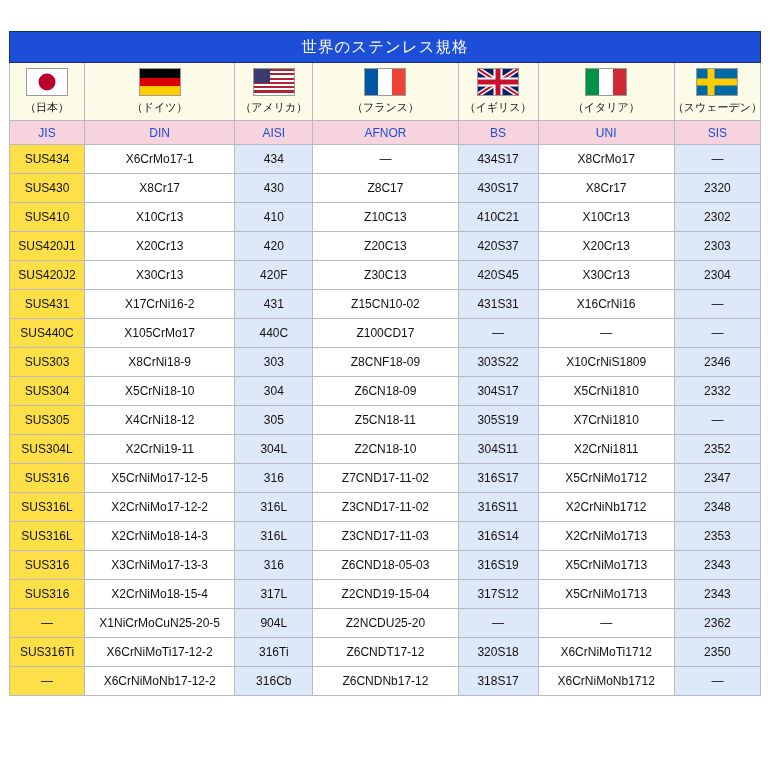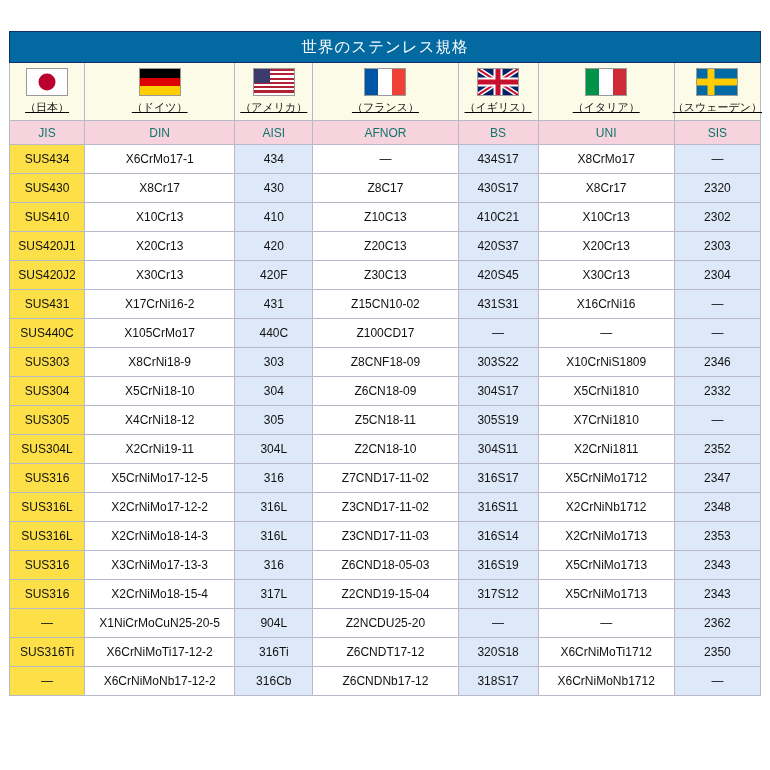--- a/index.html
+++ b/index.html
@@ -30,21 +30,21 @@
   }
   table.spec td, table.spec th {
     border: 1px solid #b8b8c8;
     padding: 0;
     text-align: center;
     vertical-align: middle;
     font-weight: normal;
   }
   
   .title-cell {
-    background: #0369a1;
+    background: #1d4ed8;
     color: #ffffff;
     font-size: 15.5px;
     font-weight: bold;
     height: 30px;
     letter-spacing: 1px;
     border: 1px solid #15306b !important;
     font-family: Liberation Serif, serif;
   }
   
   .flag-row td {
@@ -52,42 +52,41 @@
     height: 57px;
     padding-top: 2px;
     padding-bottom: 3px;
   }
   .flagbox {
     display: flex;
     flex-direction: column;
     align-items: center;
     justify-content: center;
     gap: 4px;
-    text-decoration: underline;
   }
   .flag {
     width: 42px;
     height: 28px;
     border: 1px solid #9a9a9a;
     position: relative;
     overflow: hidden;
     box-sizing: border-box;
     background: #fff;
   }
   .country-label {
     font-size: 11px;
     color: #111;
     white-space: nowrap;
   }
   
   .std-row td {
     background: #f6d3dd;
     height: 23px;
     font-size: 12px;
-    color: #0f766e;
+    color: #1d4ed8;
   }
   
   .data-row td {
     height: 28px;
     font-size: 12px;
     color: #111;
   }
   .c0 { background: #fde047; }
   .c1, .c3, .c5 { background: #ffffff; }
   .c2, .c4, .c6 { background: #dde9f8; }

